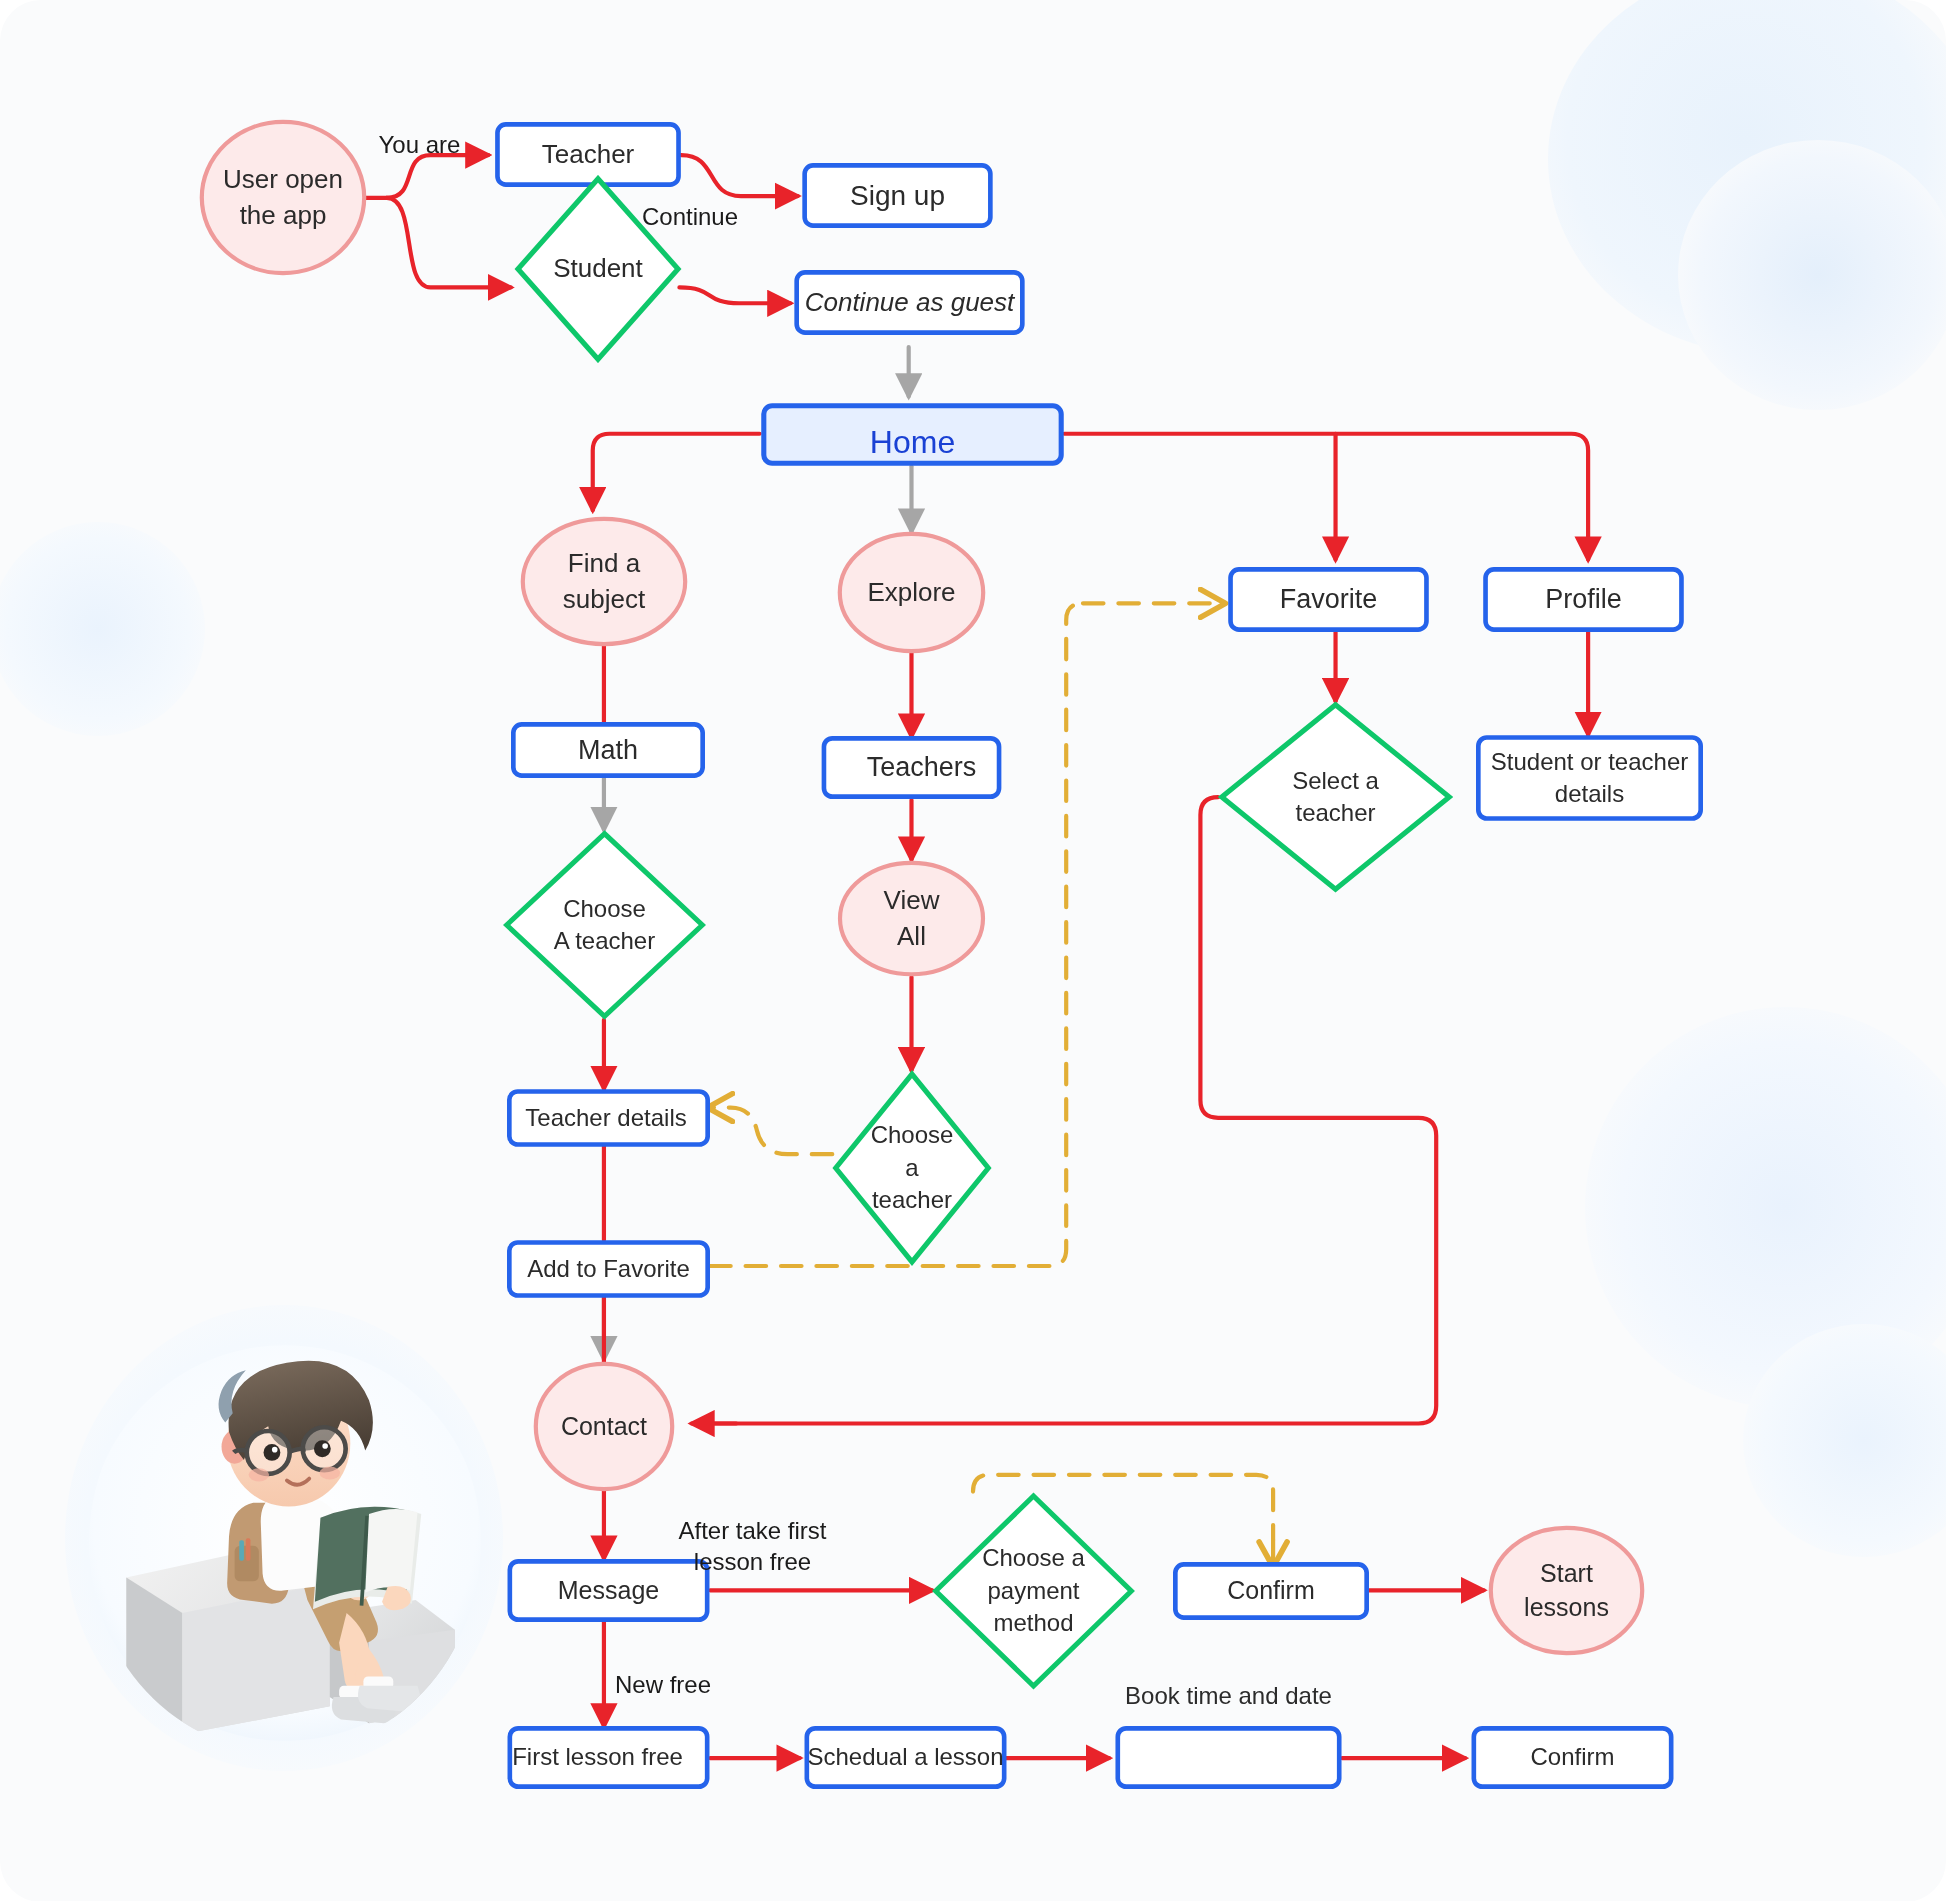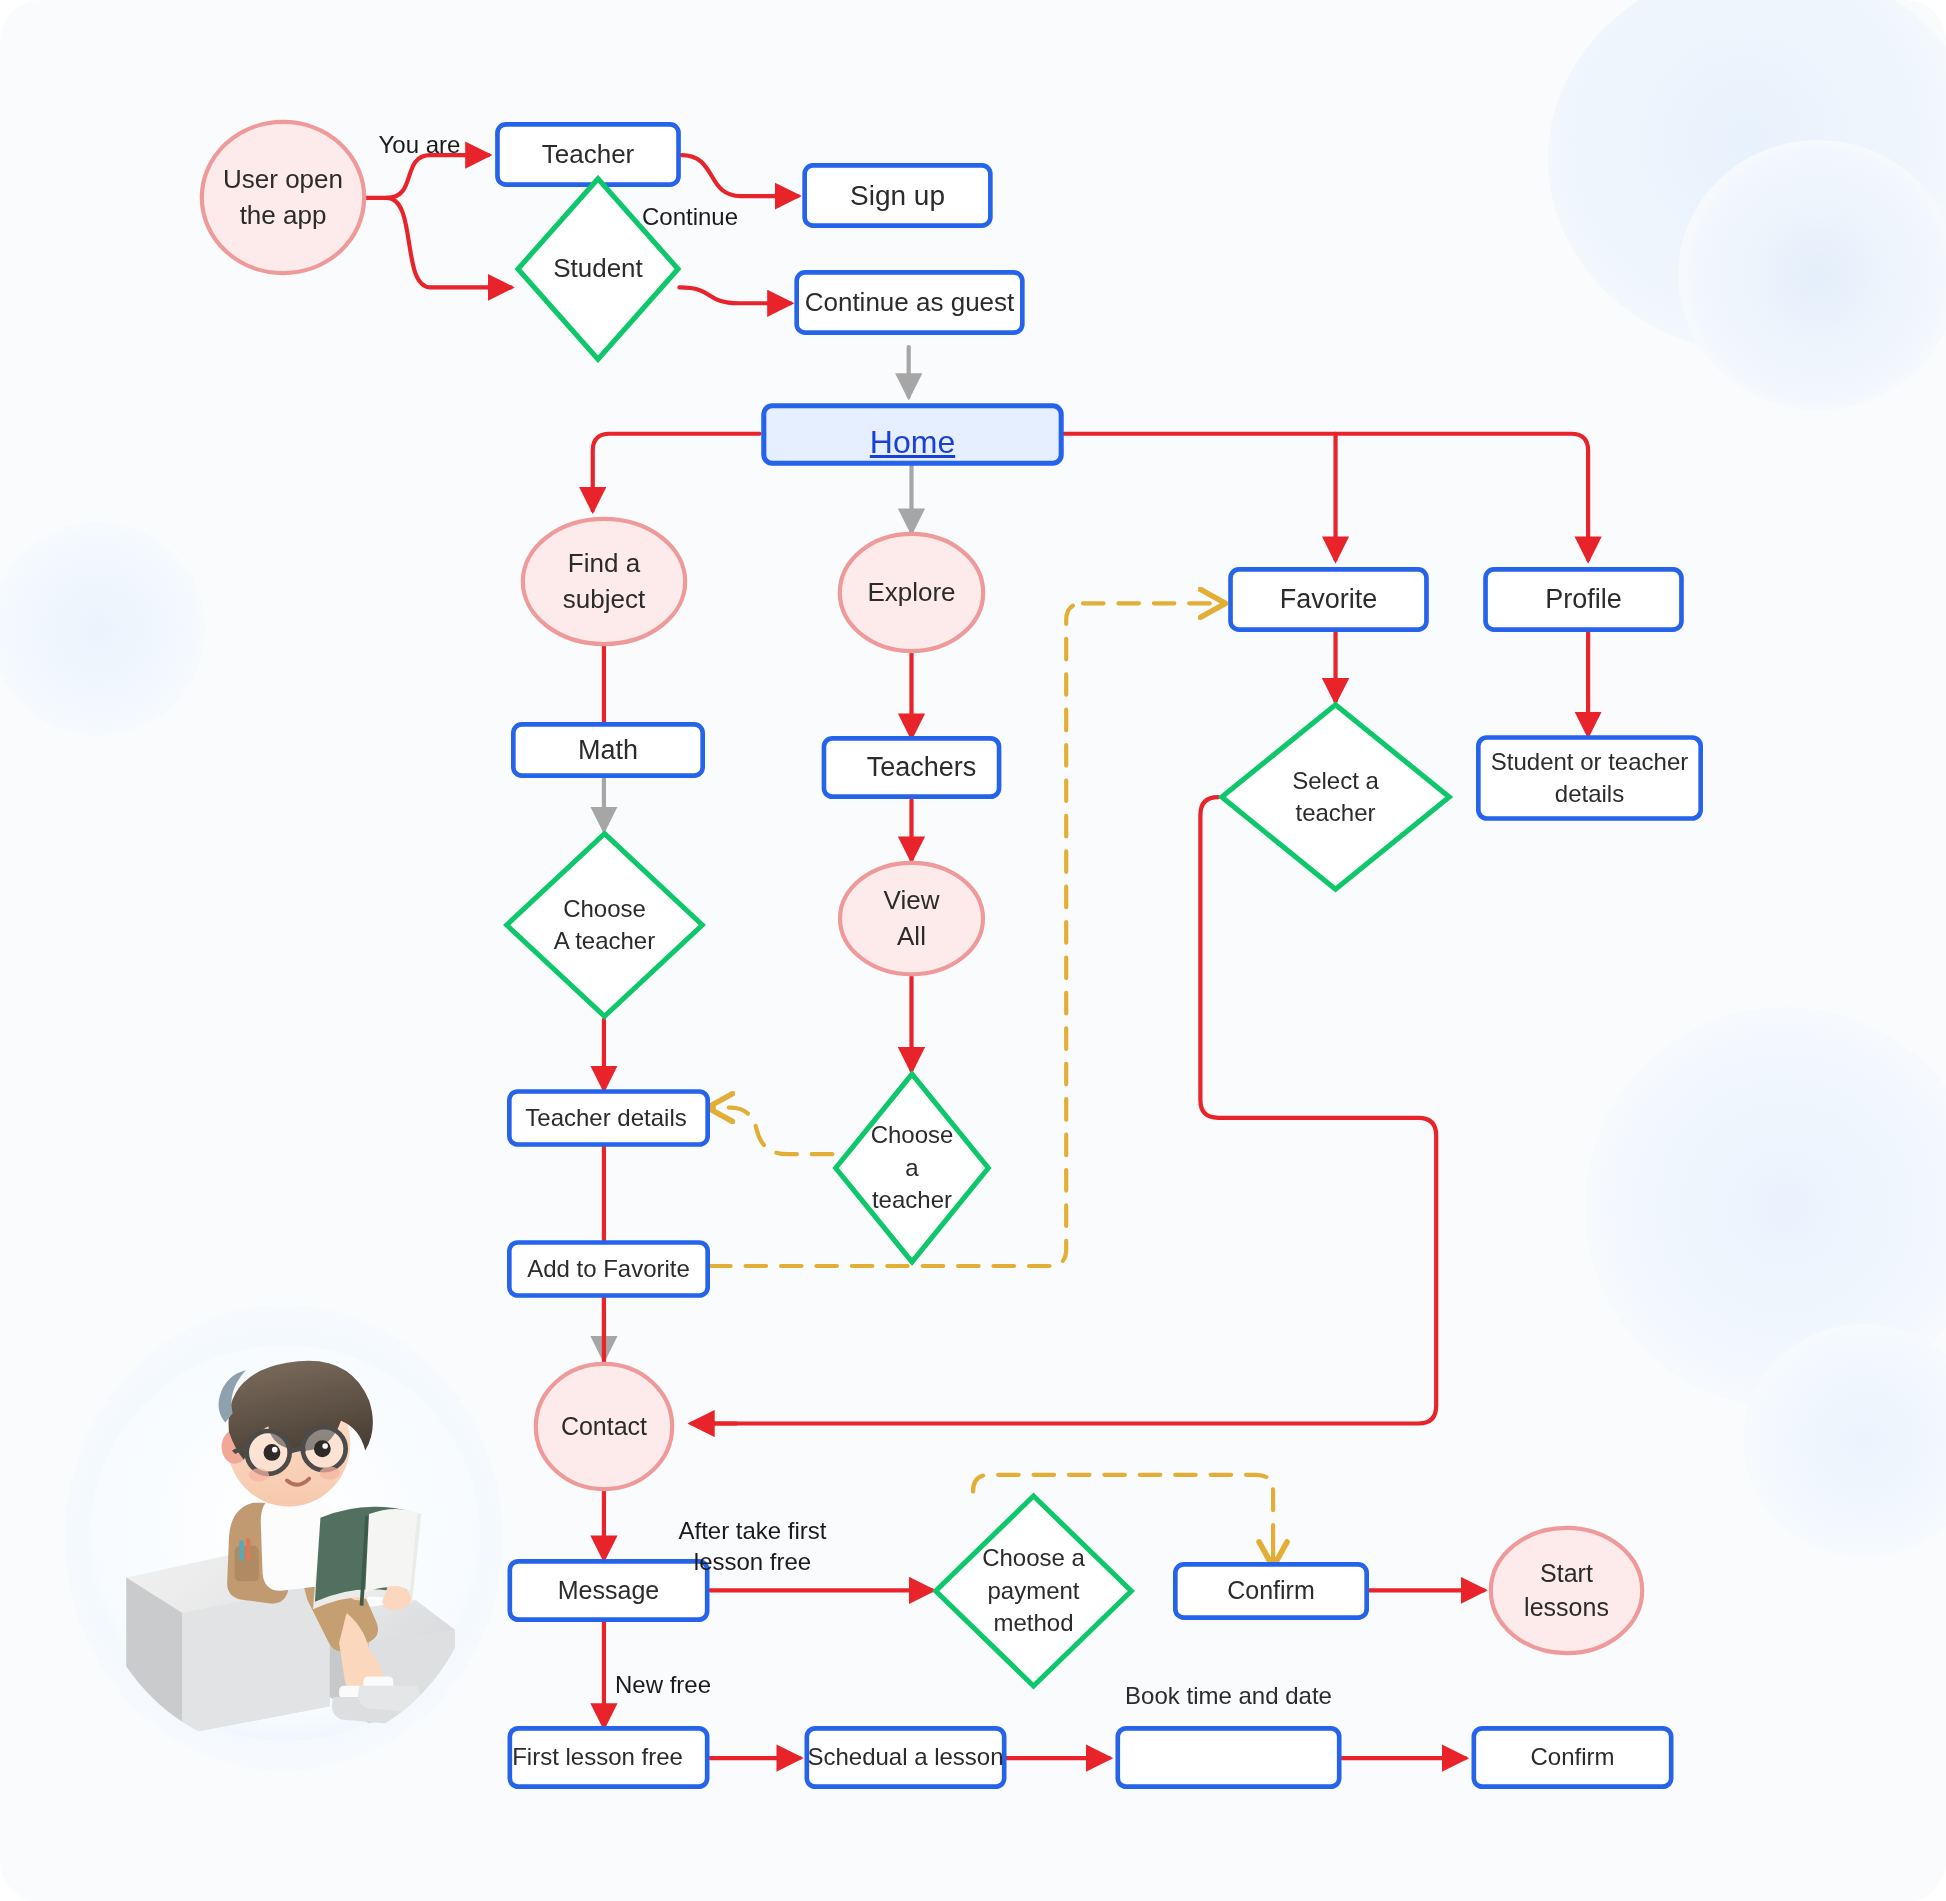--- a/index.html
+++ b/index.html
@@ -250,28 +250,28 @@
         <rect x="2.5" y="2.5" width="200" height="65" rx="9" fill="#ffffff" stroke="#2563eb" stroke-width="5"></rect>
       </svg>
   </div>
   <div class="node-label" style="left:802px;top:163px;width:191px;height:65px;font-size:28px;">Sign up</div>
 
   <div class="hit" style="left:794px;top:270px;width:231px;height:65px;">
     <svg width="231" height="65" viewBox="0 0 248 70">
         <rect x="2.5" y="2.5" width="243" height="65" rx="9" fill="#ffffff" stroke="#2563eb" stroke-width="5"></rect>
       </svg>
   </div>
-  <div class="node-label" style="left:794px;top:270px;width:231px;height:65px;font-size:26px;">Continue as guest</div>
+  <div class="node-label" style="left:794px;top:270px;width:231px;height:65px;font-size:26px;font-style:italic;">Continue as guest</div>
 
   <div class="hit" style="left:760px;top:403px;width:305px;height:63px;">
     <svg width="305" height="63" viewBox="0 0 327 68">
         <rect x="3" y="3" width="321" height="62" rx="9" fill="#e6efff" stroke="#2563eb" stroke-width="5.5"></rect>
       </svg>
   </div>
-  <div class="node-label home-label" style="left:760px;top:403px;width:305px;height:79px;text-decoration:underline;">Home</div>
+  <div class="node-label home-label" style="left:760px;top:403px;width:305px;height:79px;">Home</div>
 
   <div class="hit" style="left:520px;top:516px;width:168px;height:131px;">
     <svg width="168" height="131" viewBox="0 0 180 140">
         <ellipse cx="90" cy="70" rx="87" ry="67" fill="#fdeaea" stroke="#ef9a9a" stroke-width="4.5"></ellipse>
       </svg>
   </div>
   <div class="node-label" style="left:520px;top:516px;width:168px;height:131px;font-size:26px;">Find a
 subject</div>
 
   <div class="hit" style="left:837px;top:531px;width:149px;height:123px;">

